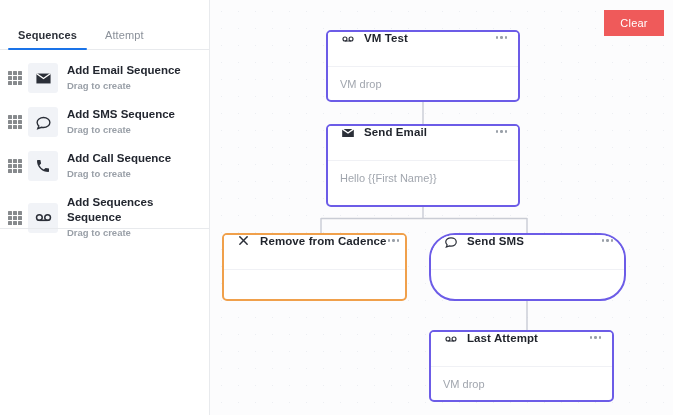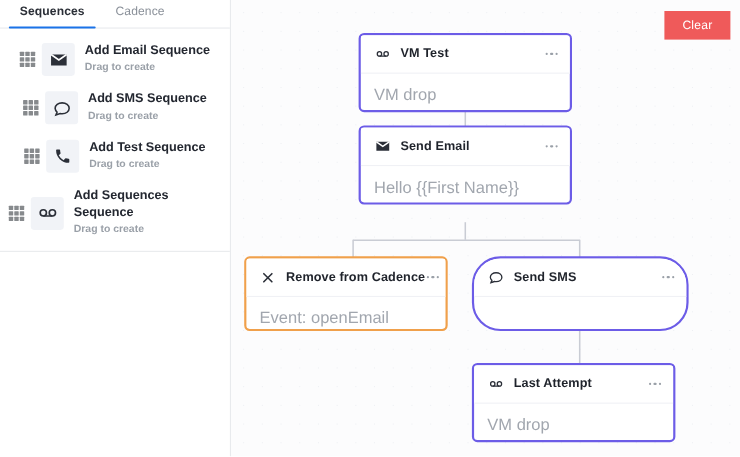--- a/index.html
+++ b/index.html
@@ -13,21 +13,21 @@
 
   
   .sidebar {
     width: 210px; height: 415px;
     background: #ffffff;
     border-right: 1px solid #e8eaed;
     position: relative;
     flex: 0 0 210px;
   }
   .tabs {
-    height: 26px;
+    height: 50px;
     display: flex;
     align-items: flex-end;
     border-bottom: 1px solid #e8eaed;
     padding-left: 4px;
   }
   .tab {
     font-size: 11px;
     color: #8a9099;
     padding: 0 14px 8px 14px;
     position: relative;
@@ -41,21 +41,20 @@
     left: 4px; right: 4px; bottom: -1px;
     height: 2.5px; background: #1a73e8; border-radius: 1px;
   }
 
   .seq-list { padding-top: 6px; }
   .seq-item {
     display: flex;
     align-items: center;
     padding: 7px 8px 7px 4px;
     cursor: grab;
-    justify-content: center;
   }
   .drag-handle {
     width: 14px; height: 14px;
     flex: 0 0 14px;
     display: grid;
     grid-template-columns: repeat(3, 1fr);
     grid-template-rows: repeat(3, 1fr);
     gap: 1px;
     margin-right: 6px;
     margin-left: 4px;
@@ -116,21 +115,21 @@
     background: #ffffff;
     border: 2px solid #6c5ce7;
     border-radius: 5px;
     z-index: 10;
     overflow: hidden;
   }
   .node.accent-orange { border-color: #f0a04b; }
   .node-head {
     height: 35px;
     display: flex;
-    align-items: center;
+    align-items: flex-start;
     padding: 0 10px 0 12px;
     border-bottom: 1px solid #f0f1f5;
     background: #ffffff;
   }
   .node-ico {
     width: 15px; flex: 0 0 15px;
     display: flex; align-items: center; justify-content: center;
     margin-right: 9px;
     color: #2b2f38;
   }
@@ -145,39 +144,39 @@
   .node-menu {
     flex: 0 0 auto;
     display: flex; gap: 2px;
     align-items: center;
     cursor: pointer;
     padding: 4px 1px;
   }
   .node-menu i { width: 2.5px; height: 2.5px; border-radius: 50%; background: #9aa0a8; display:block; }
   .node-body {
     padding: 11px 12px;
-    font-size: 15px;
+    font-size: 11px;
     color: #a1a6ae;
     white-space: nowrap;
     overflow: hidden;
   }
 </style>
 </head>
 <body>
 
 <div id="app">
 
   <aside class="sidebar">
 
     <div class="tabs">
       <div class="tab active">
         <span>Sequences</span>
       </div>
       <div class="tab">
-        <span>Cadence</span>
+        <span>Attempt</span>
       </div>
     </div>
 
     <div class="seq-list">
 
       <div class="seq-item">
         <span class="drag-handle">
           <i></i>
             <i></i>
             <i></i>
@@ -234,21 +233,21 @@
             <i></i>
             <i></i>
             <i></i>
         </span>
         <span class="icon-badge">
           <svg width="16" height="16" viewBox="0 0 24 24" fill="#2b2f38">
             <path d="M6.6 10.8a15.1 15.1 0 0 0 6.6 6.6l2.2-2.2a1 1 0 0 1 1-.25 11.4 11.4 0 0 0 3.6.58 1 1 0 0 1 1 1V20a1 1 0 0 1-1 1A17 17 0 0 1 3 4a1 1 0 0 1 1-1h3.5a1 1 0 0 1 1 1 11.4 11.4 0 0 0 .57 3.6 1 1 0 0 1-.25 1l-2.22 2.2z"></path>
           </svg>
         </span>
         <span class="seq-text">
-          <span class="seq-title">Add Test Sequence</span>
+          <span class="seq-title">Add Call Sequence</span>
           <span class="seq-sub">Drag to create</span>
         </span>
       </div>
 
       <div class="seq-item">
         <span class="drag-handle">
           <i></i>
             <i></i>
             <i></i>
             <i></i>
@@ -306,21 +305,21 @@
         <span class="node-title">VM Test</span>
         <span class="node-menu">
             <i></i>
             <i></i>
             <i></i>
           </span>
       </div>
       <div class="node-body">VM drop</div>
     </div>
 
-    <div class="node" style="left:116px; top:114px; width:194px; height:72px;">
+    <div class="node" style="left:116px; top:124px; width:194px; height:83px;">
       <div class="node-head">
         <span class="node-ico">
           <svg width="14" height="14" viewBox="0 0 24 24" fill="#2b2f38">
             <path d="M2 5h20v14H2z"></path>
               <path d="M2 5l10 7 10-7" stroke="#ffffff" stroke-width="2.4" fill="none"></path>
           </svg>
         </span>
         <span class="node-title">Send Email</span>
         <span class="node-menu">
             <i></i>
@@ -339,21 +338,20 @@
               <line x1="20" y1="4" x2="4" y2="20"></line>
           </svg>
         </span>
         <span class="node-title">Remove from Cadence</span>
         <span class="node-menu">
             <i></i>
             <i></i>
             <i></i>
           </span>
       </div>
-      <div class="node-body">Event: openEmail</div>
     </div>
 
     <div class="node" style="left:219px; top:233px; width:197px; height:68px;border-radius:26px;">
       <div class="node-head">
         <span class="node-ico">
           <svg width="14" height="14" viewBox="0 0 24 24" fill="none" stroke="#2b2f38" stroke-width="2.1">
             <path d="M21 12c0 4-4 7-9 7a11 11 0 0 1-2.6-.3L4 20.5l1.4-3.6A7.6 7.6 0 0 1 3 12c0-4 4-7 9-7s9 3 9 7z"></path>
           </svg>
         </span>
         <span class="node-title">Send SMS</span>

